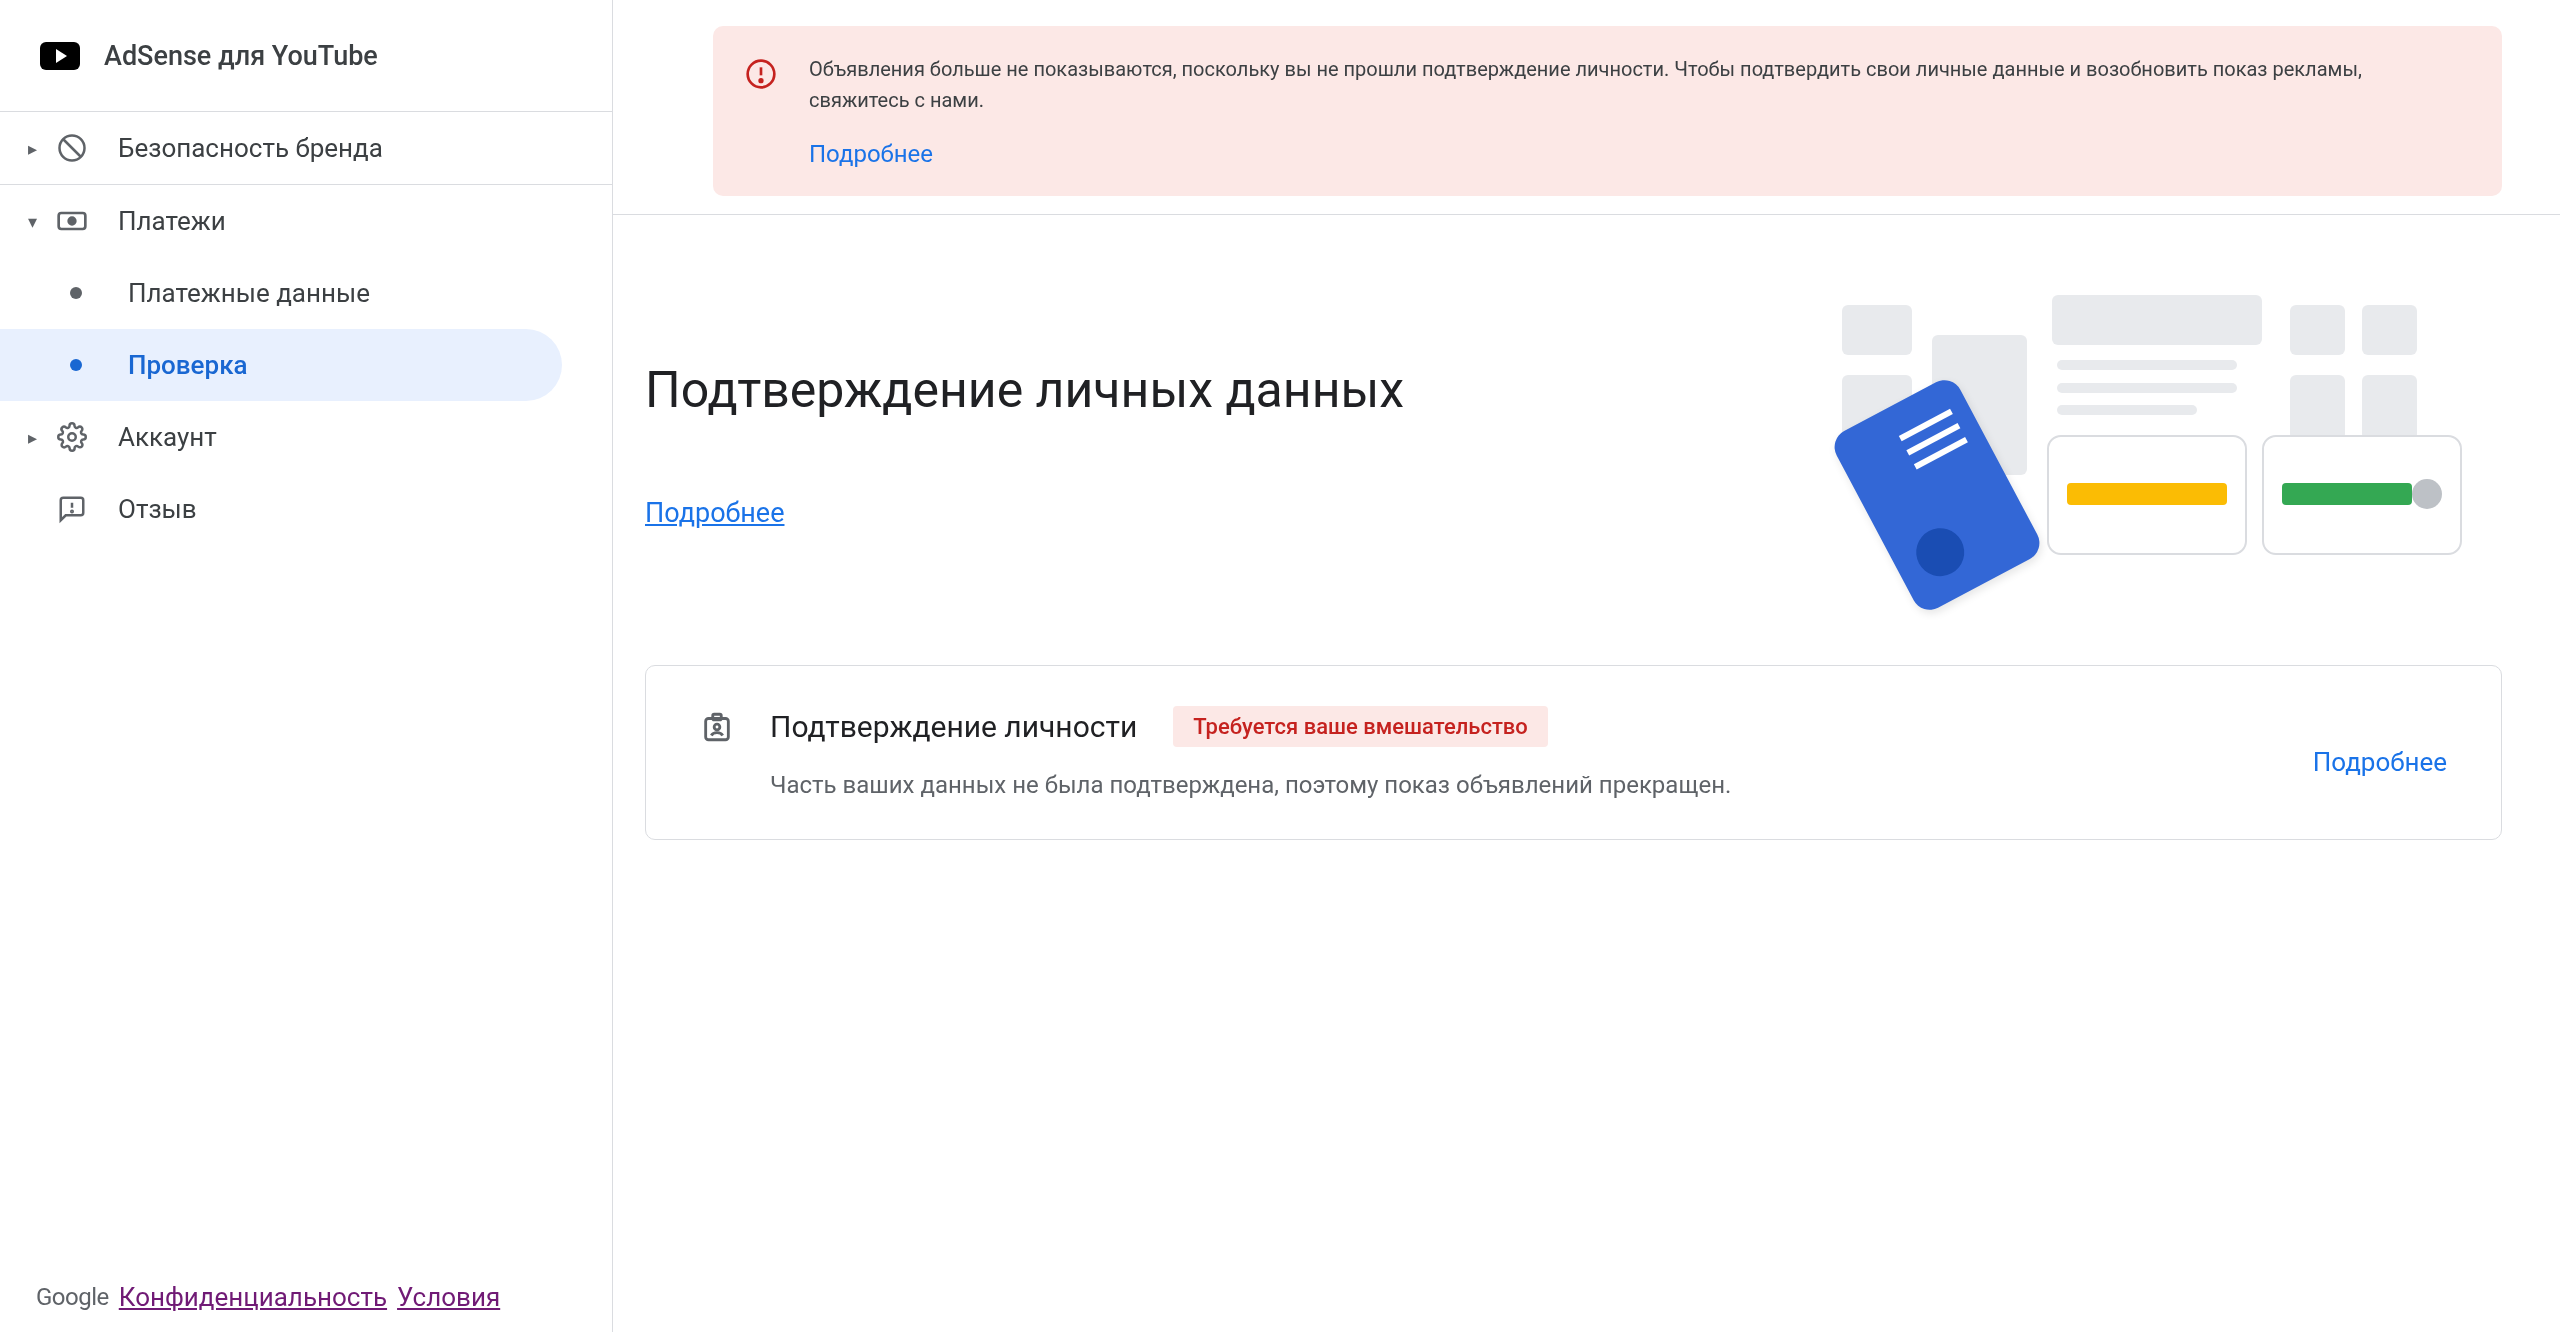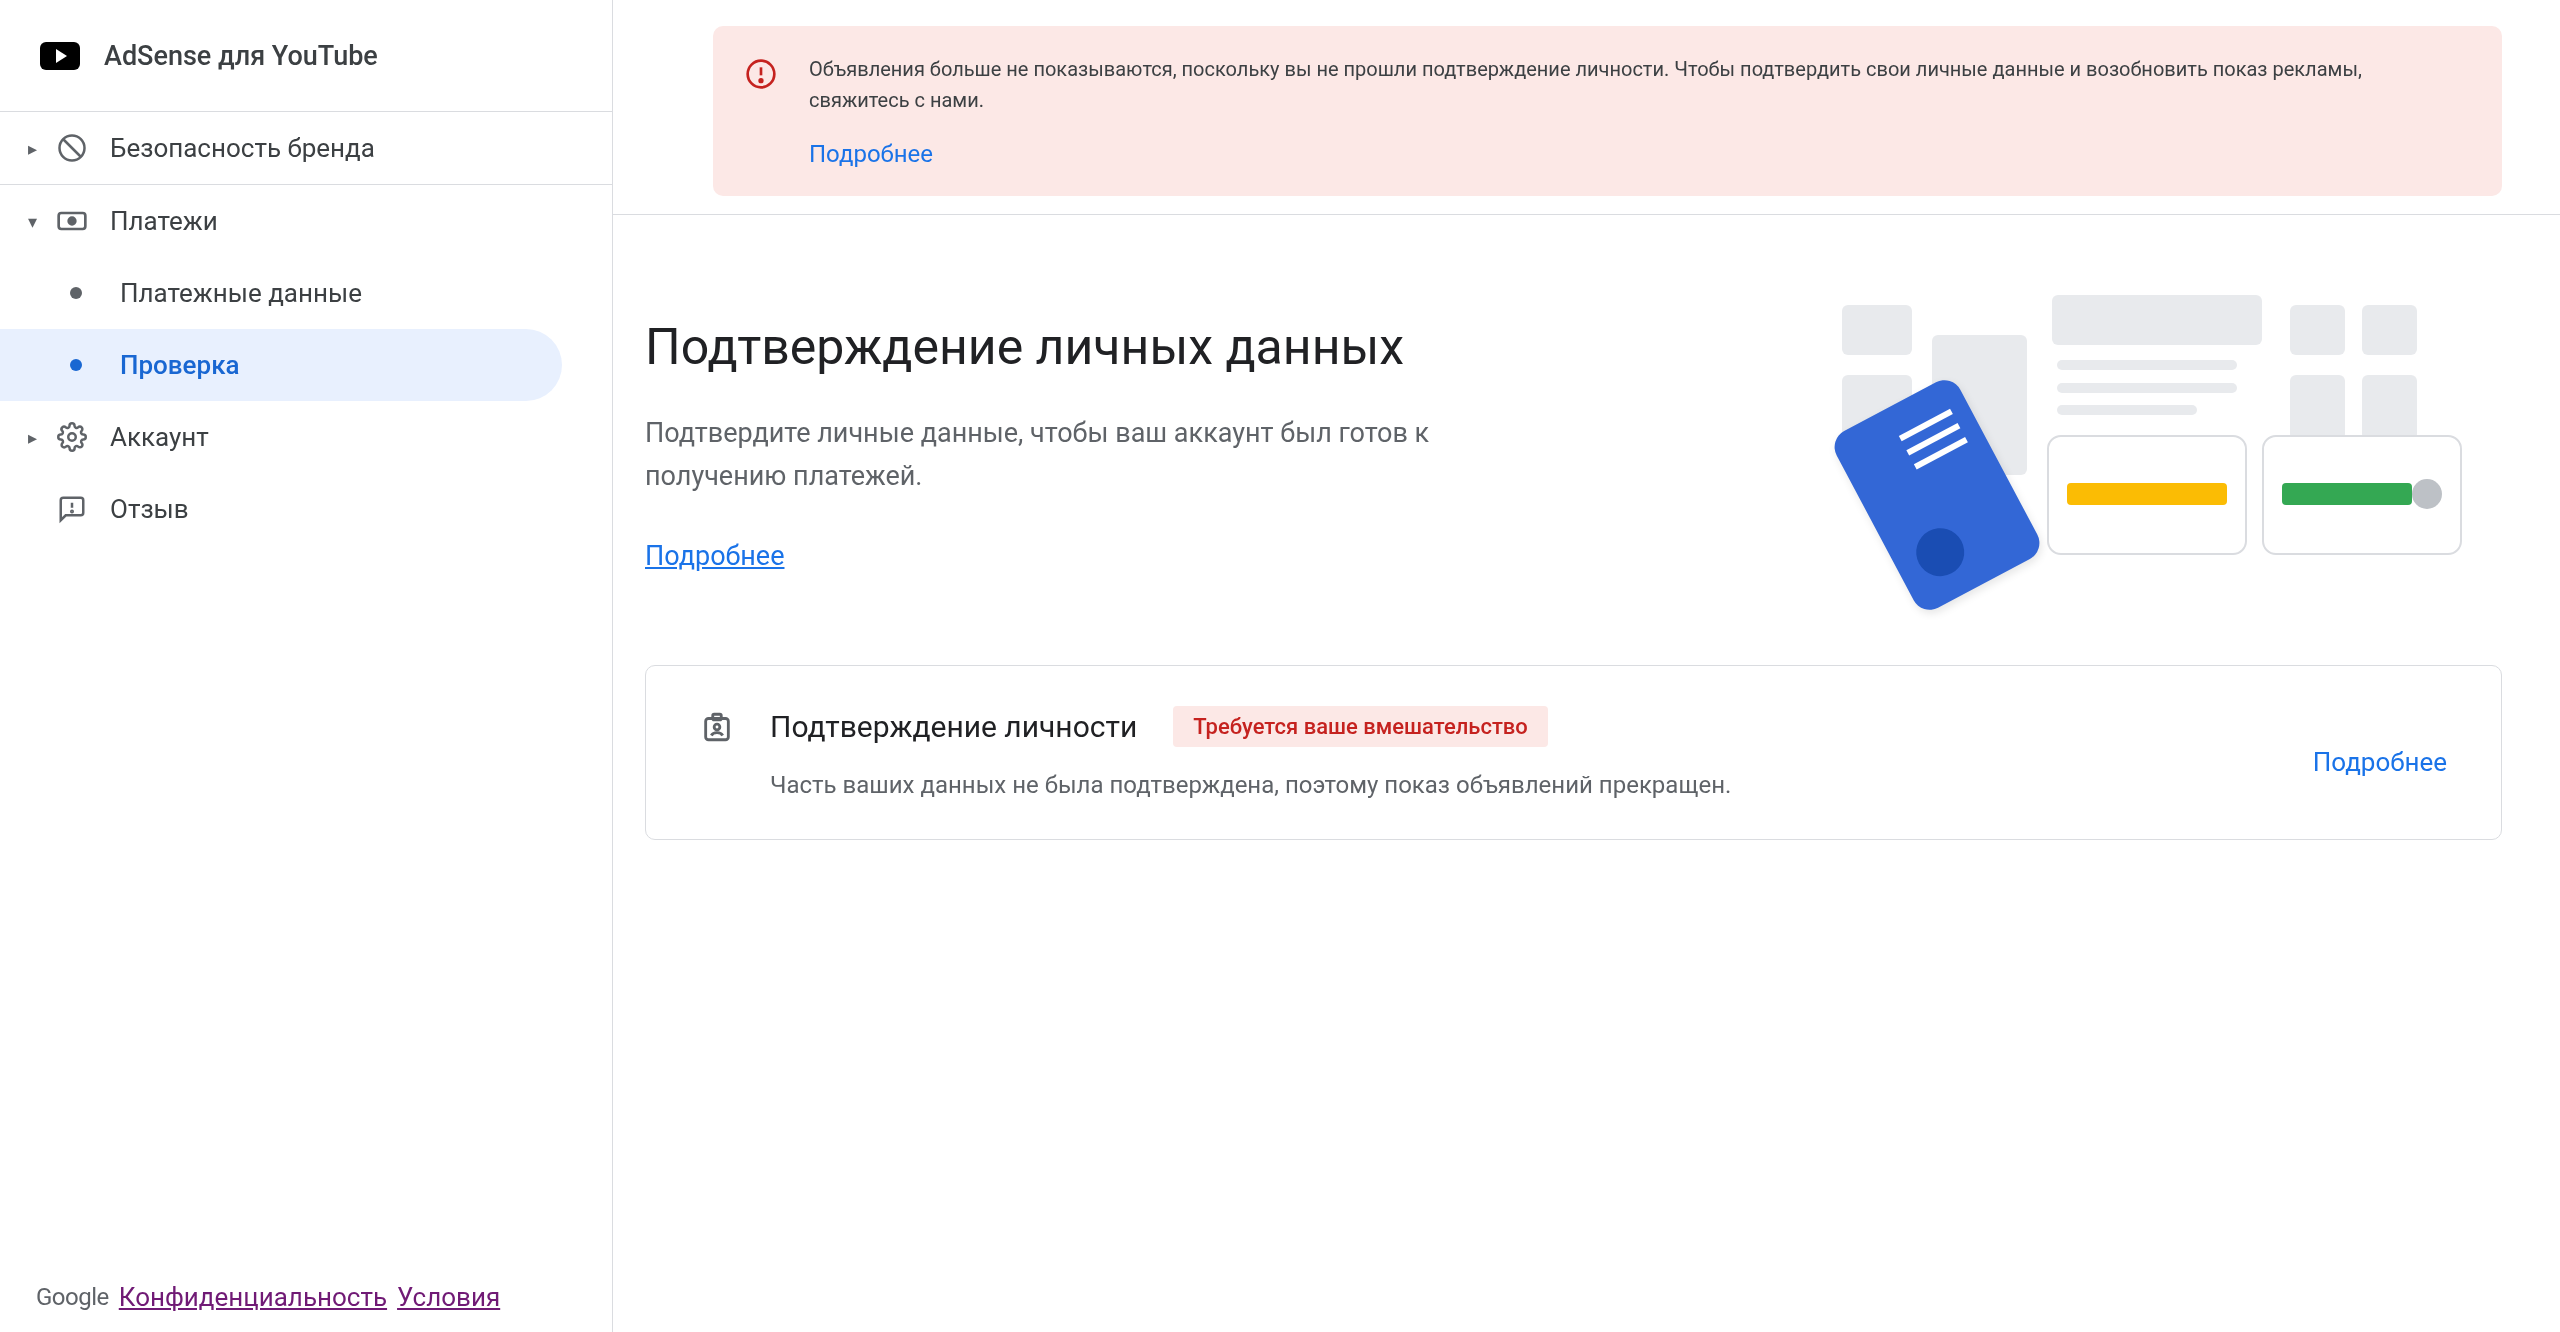--- a/index.html
+++ b/index.html
@@ -85,20 +85,21 @@
       margin-right: 22px;
       display: flex;
       align-items: center;
       justify-content: center;
       color: #5f6368;
     }
     .nav-label {
       font-size: 26px;
       color: #3c4043;
       font-weight: 400;
+      margin-left: 8px;
     }
     .nav-subitem {
       display: flex;
       align-items: center;
       padding: 20px 28px 20px 70px;
       cursor: pointer;
       min-height: 72px;
     }
     .nav-subitem.active {
       background: #e8f0fe;
@@ -392,21 +393,20 @@
         <span class="alert-link">Подробнее</span>
       </div>
     </div>
 
     <div class="main-divider"></div>
 
     <div class="content">
       <div class="hero-row">
         <div class="hero-text">
           <h1 class="page-title">Подтверждение личных данных</h1>
-          <p class="page-subtitle">Подтвердите личные данные, чтобы ваш аккаунт был готов к получению платежей.</p>
           <a class="learn-more">Подробнее</a>
         </div>
         <div class="hero-image">
           <span class="illus-bg" style="left:0;top:10px;width:70px;height:50px"></span>
           <span class="illus-bg" style="left:0;top:80px;width:70px;height:65px"></span>
           <span class="illus-bg" style="left:90px;top:40px;width:95px;height:140px"></span>
           <span class="illus-bg" style="left:210px;top:0;width:210px;height:50px"></span>
           <span class="illus-bg" style="left:215px;top:65px;width:180px;height:10px"></span>
           <span class="illus-bg" style="left:215px;top:88px;width:180px;height:10px"></span>
           <span class="illus-bg" style="left:215px;top:110px;width:140px;height:10px"></span>

